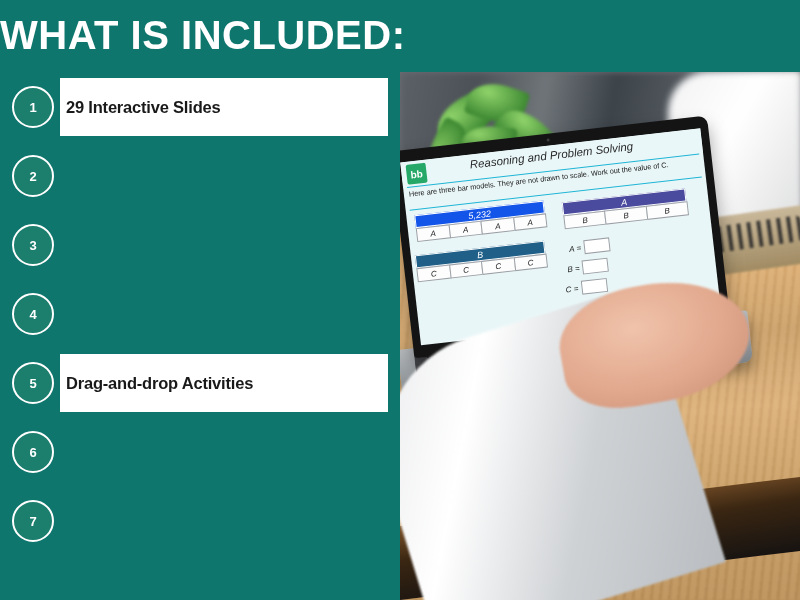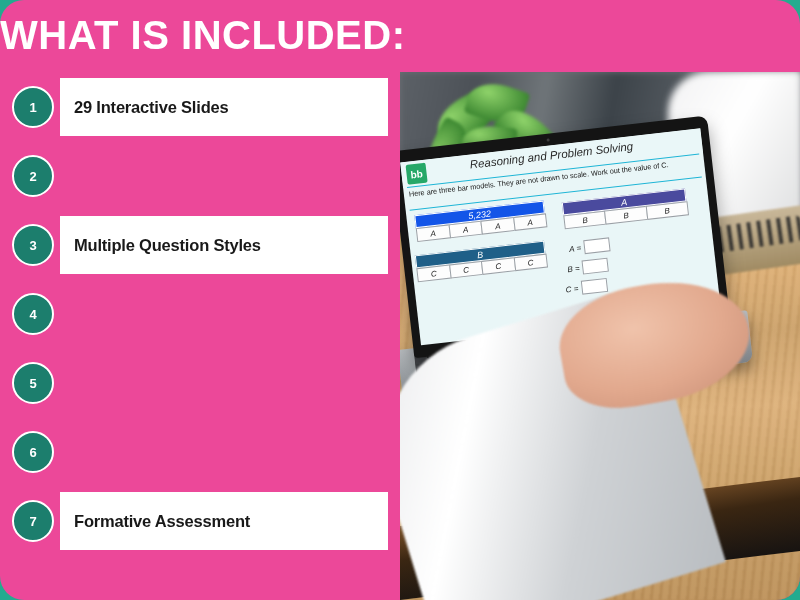--- a/index.html
+++ b/index.html
@@ -10,23 +10,22 @@
     width: 800px;
     height: 600px;
     overflow: hidden;
     font-family: "Liberation Sans", sans-serif;
     background: #23ab8f;
   }
   .poster {
     position: relative;
     width: 800px;
     height: 600px;
-    background: #ec4899;
+    background: #0f766e;
     overflow: hidden;
-    border-radius: 24px;
   }
 
   
   .title {
     position: absolute;
     left: 0;
     top: 8px;
     width: 400px;
     text-align: center;
     color: #ffffff;
@@ -52,21 +51,21 @@
   .feature-card {
     position: absolute;
     left: 60px;
     top: 0;
     width: 328px;
     height: 58px;
     background: #ffffff;
     display: flex;
     align-items: center;
     box-sizing: border-box;
-    padding-left: 14px;
+    padding-left: 6px;
   }
   .feature-label {
     font-size: 16.5px;
     font-weight: bold;
     color: #191919;
     letter-spacing: -0.2px;
     line-height: 20px;
   }
   .badge {
     position: absolute;
@@ -320,42 +319,39 @@
         <span class="feature-label">29 Interactive Slides</span>
       </div>
       <div class="badge">1</div>
     </div>
 
     <div class="feature-row">
       <div class="badge">2</div>
     </div>
 
     <div class="feature-row">
+      <div class="badge">3</div>
+    </div>
+
+    <div class="feature-row">
+      <div class="badge">4</div>
+    </div>
+
+    <div class="feature-row">
       <div class="feature-card">
-        <span class="feature-label">Multiple Question Styles</span>
+        <span class="feature-label">Drag-and-drop Activities</span>
       </div>
-      <div class="badge">3</div>
-    </div>
-
-    <div class="feature-row">
-      <div class="badge">4</div>
-    </div>
-
-    <div class="feature-row">
       <div class="badge">5</div>
     </div>
 
     <div class="feature-row">
       <div class="badge">6</div>
     </div>
 
     <div class="feature-row">
-      <div class="feature-card">
-        <span class="feature-label">Formative Assessment</span>
-      </div>
       <div class="badge">7</div>
     </div>
 
   </div>
 
   <div class="photo">
 
     <div class="bg-wall"></div>
     <div class="bg-cup"></div>
     <div class="bg-pens"></div>

